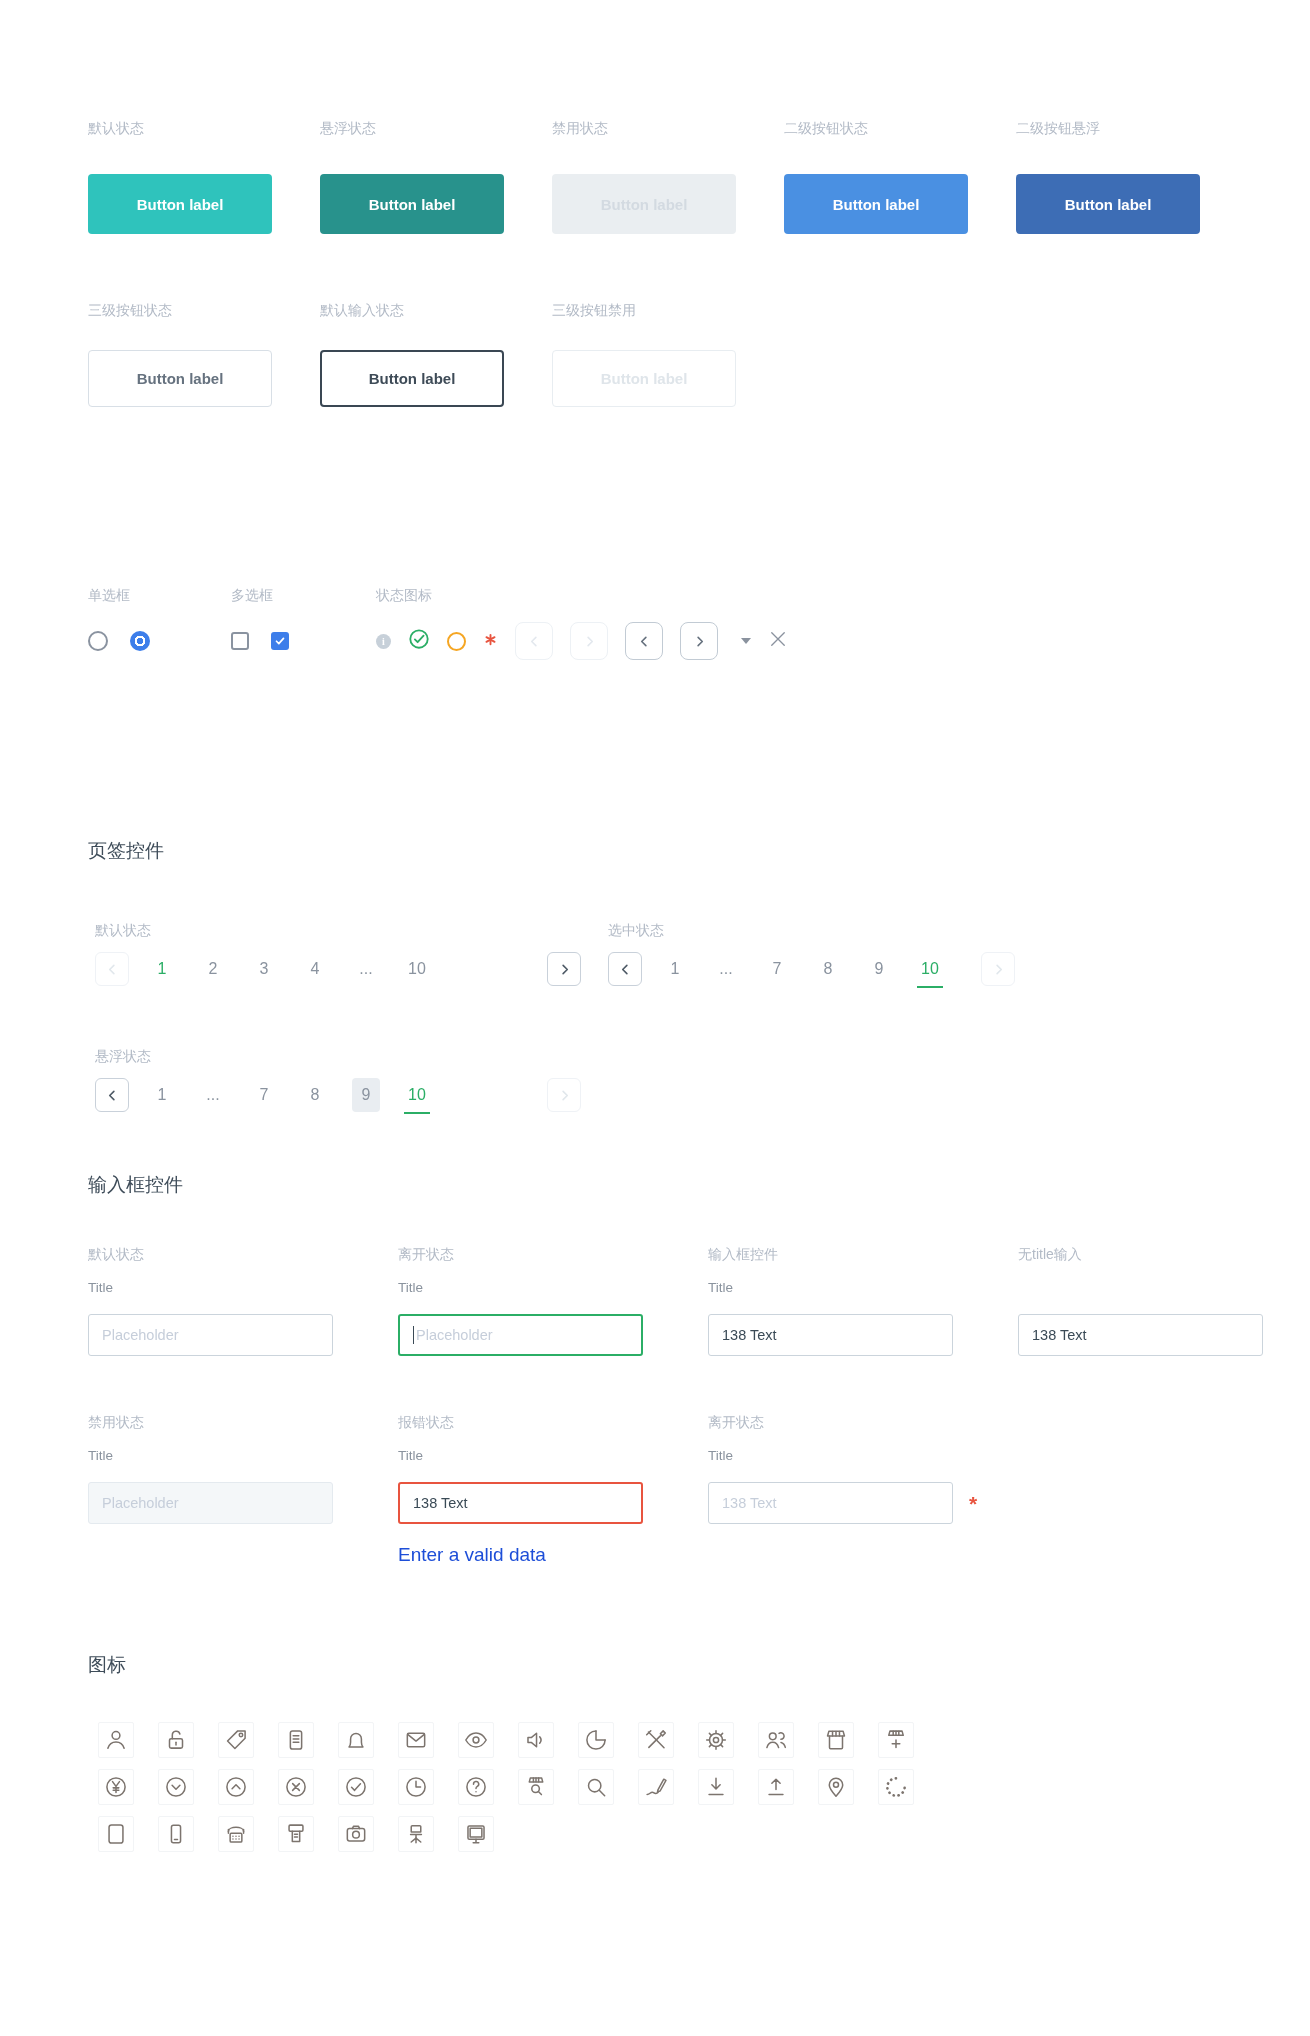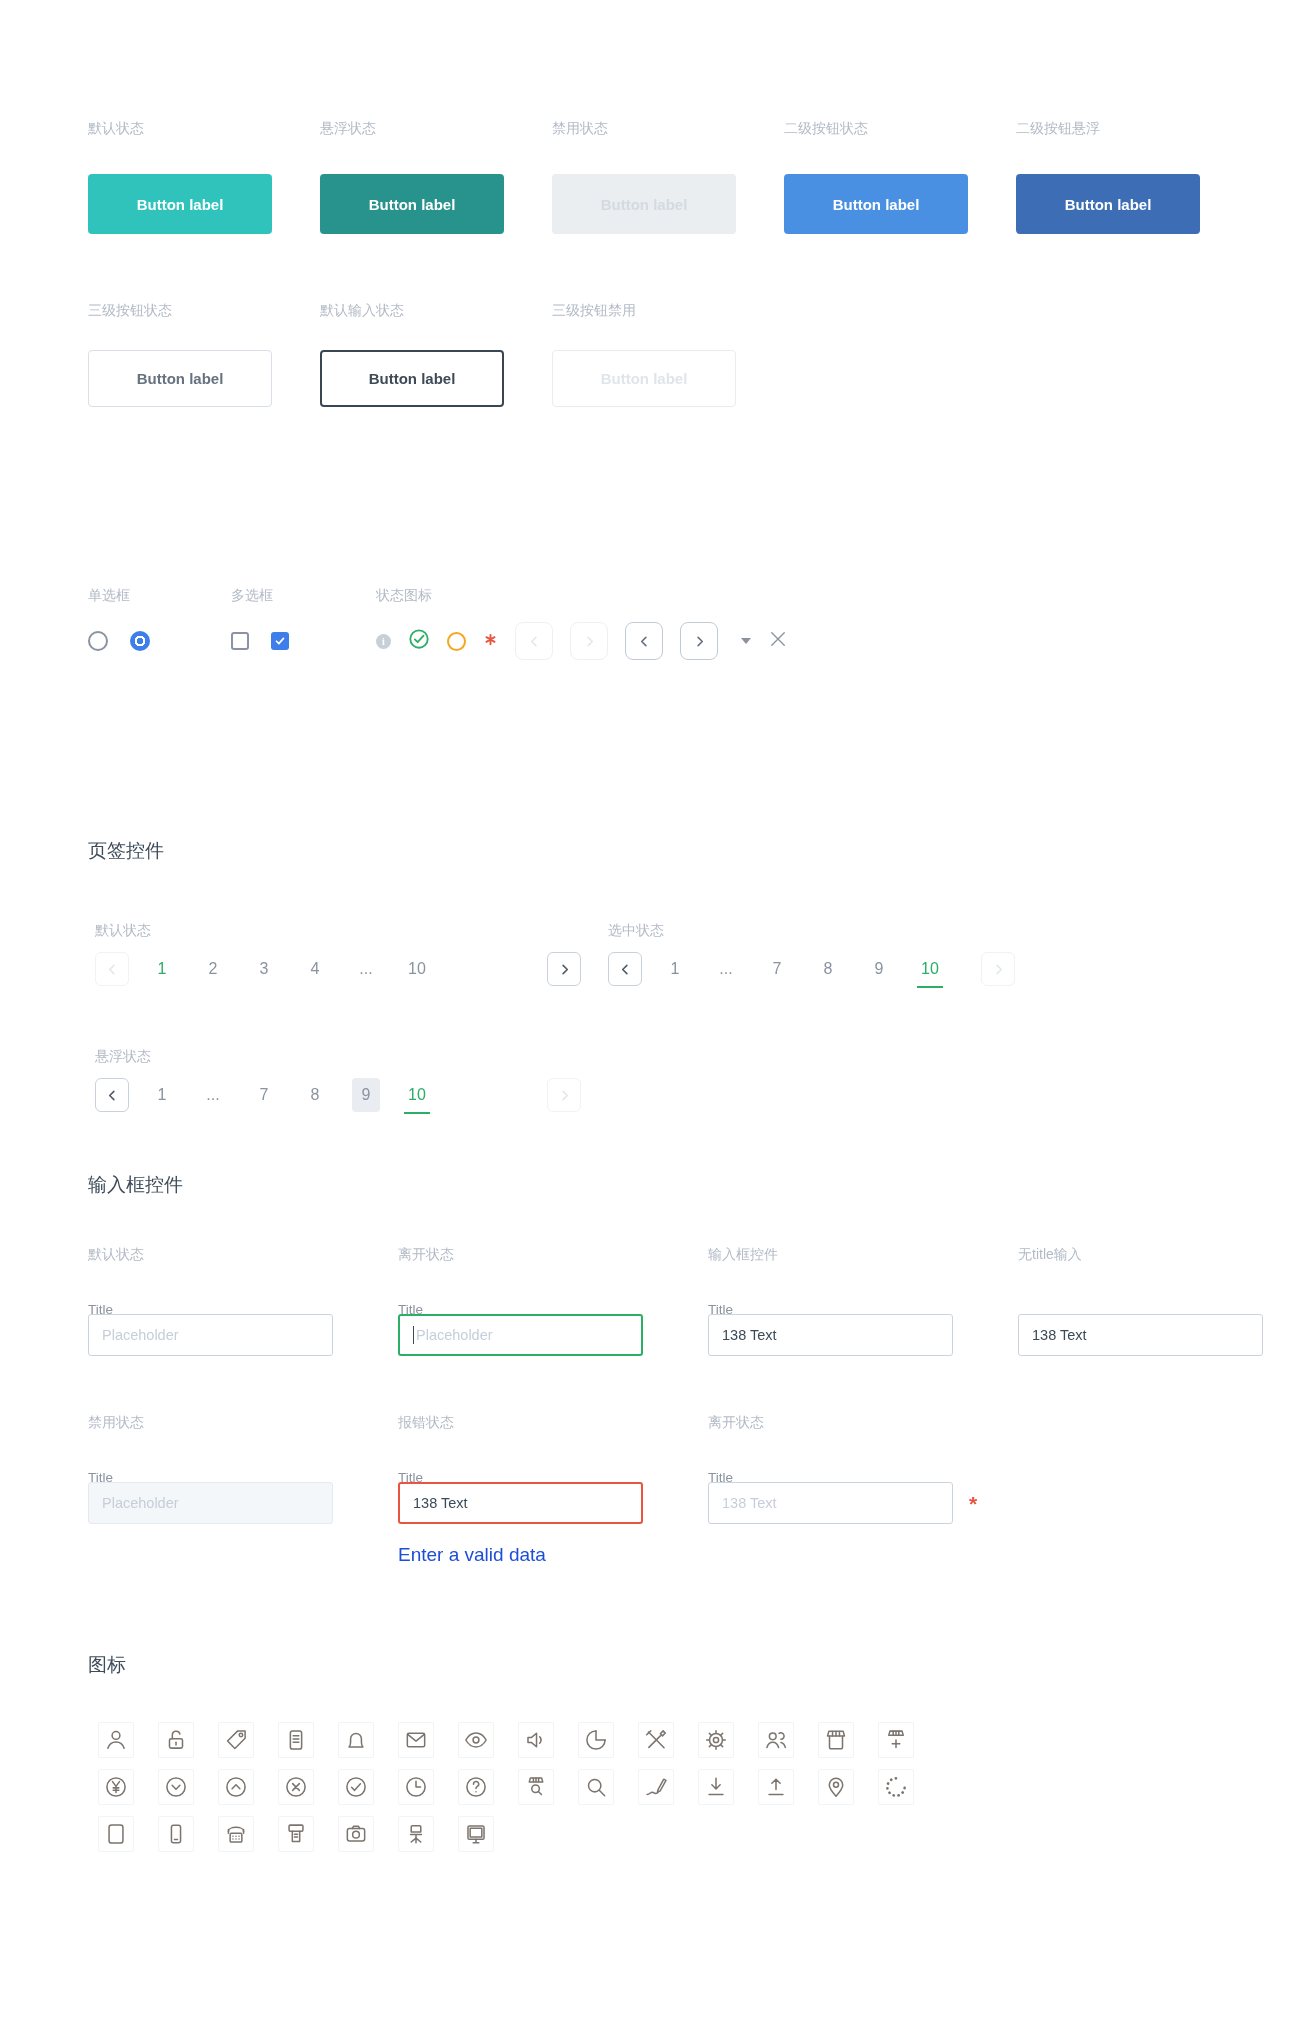--- a/index.html
+++ b/index.html
@@ -53,21 +53,21 @@
   .pg-btn.wide{margin-left:116px}.pg-btn.narrow{margin-left:37px}
   .pg-num{min-width:28px;height:34px;margin-left:23px;display:flex;align-items:center;justify-content:center;
       font-size:16px;color:#8A939F;position:relative;box-sizing:border-box;}
   .pg-num.first{margin-left:19px}
   .pg-num.green{color:#2BAE66;font-weight:500;}
   .pg-num.underline::after{content:"";position:absolute;left:1px;right:1px;bottom:-2px;height:2.5px;background:#2BAE66;}
   .pg-num.hovered{background:#E9EDF1;border-radius:4px;}
   
   .input-col{position:absolute;width:280px;}
   .fld-state{font-size:14px;line-height:20px;color:#B2BAC6;position:absolute;top:0;left:0;}
-  .fld-title{font-size:13.5px;color:#8A939E;position:absolute;top:36px;left:0;margin-top:22px;}
+  .fld-title{font-size:13.5px;color:#8A939E;position:absolute;top:36px;left:0;}
   .fld-input{position:absolute;top:70px;left:0;width:245px;height:42px;border:1px solid #CBD4DC;border-radius:3px;
       box-sizing:border-box;display:flex;align-items:center;padding:0 13px;font-size:14.5px;background:#fff;color:#3A4A56;}
   .fld-input .ph{color:#C6CEDA;}
   .fld-input.v-active{border:2px solid #2BAE66;}
   .caret-bar{width:1px;height:18px;background:#3A4A56;margin-right:2px;}
   .fld-input.v-input-disabled{background:#F4F7F9;border-color:#E4EAEF;}
   .fld-input.v-error{border:2px solid #E8543F;}
   .err-text{position:absolute;top:132px;left:0;font-size:19px;color:#1d4ed8;}
   .req-star{position:absolute;left:261px;top:80px;color:#E8543F;font-size:21px;font-weight:700;}
   

